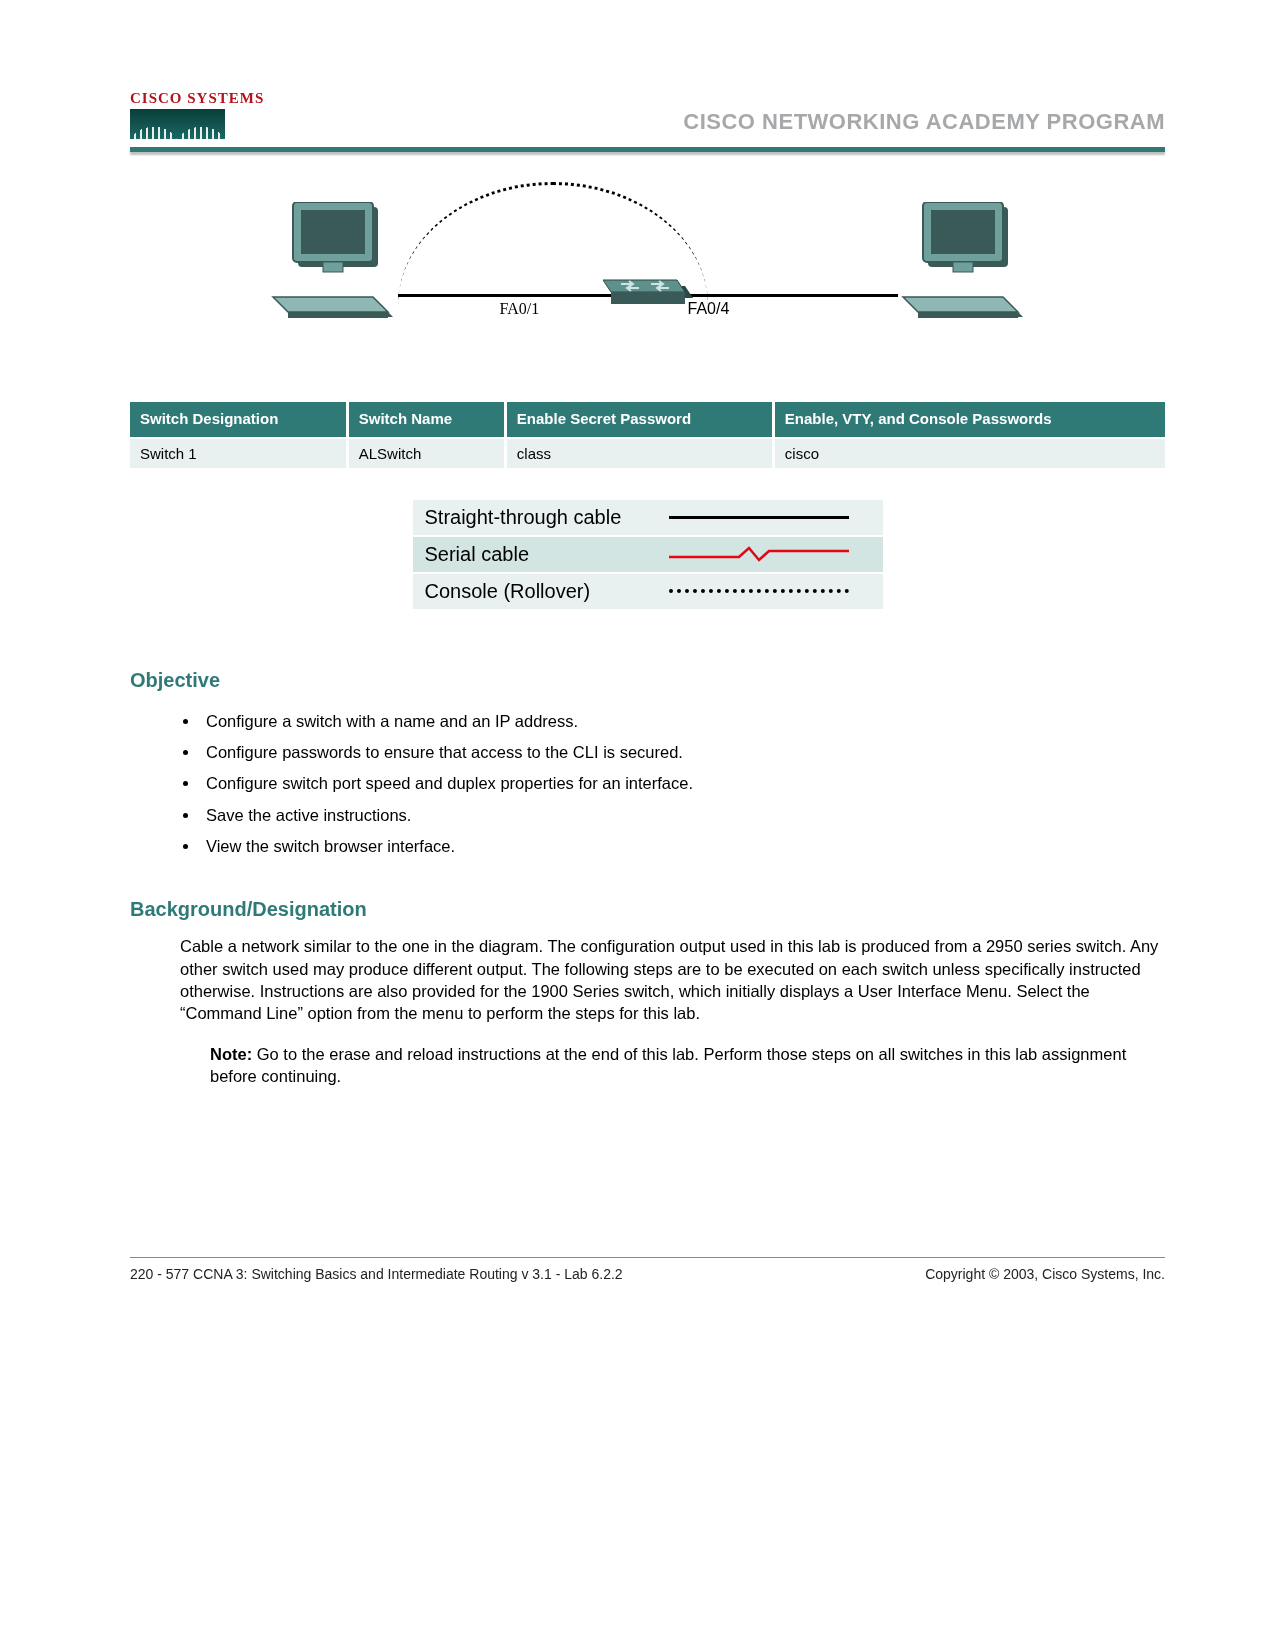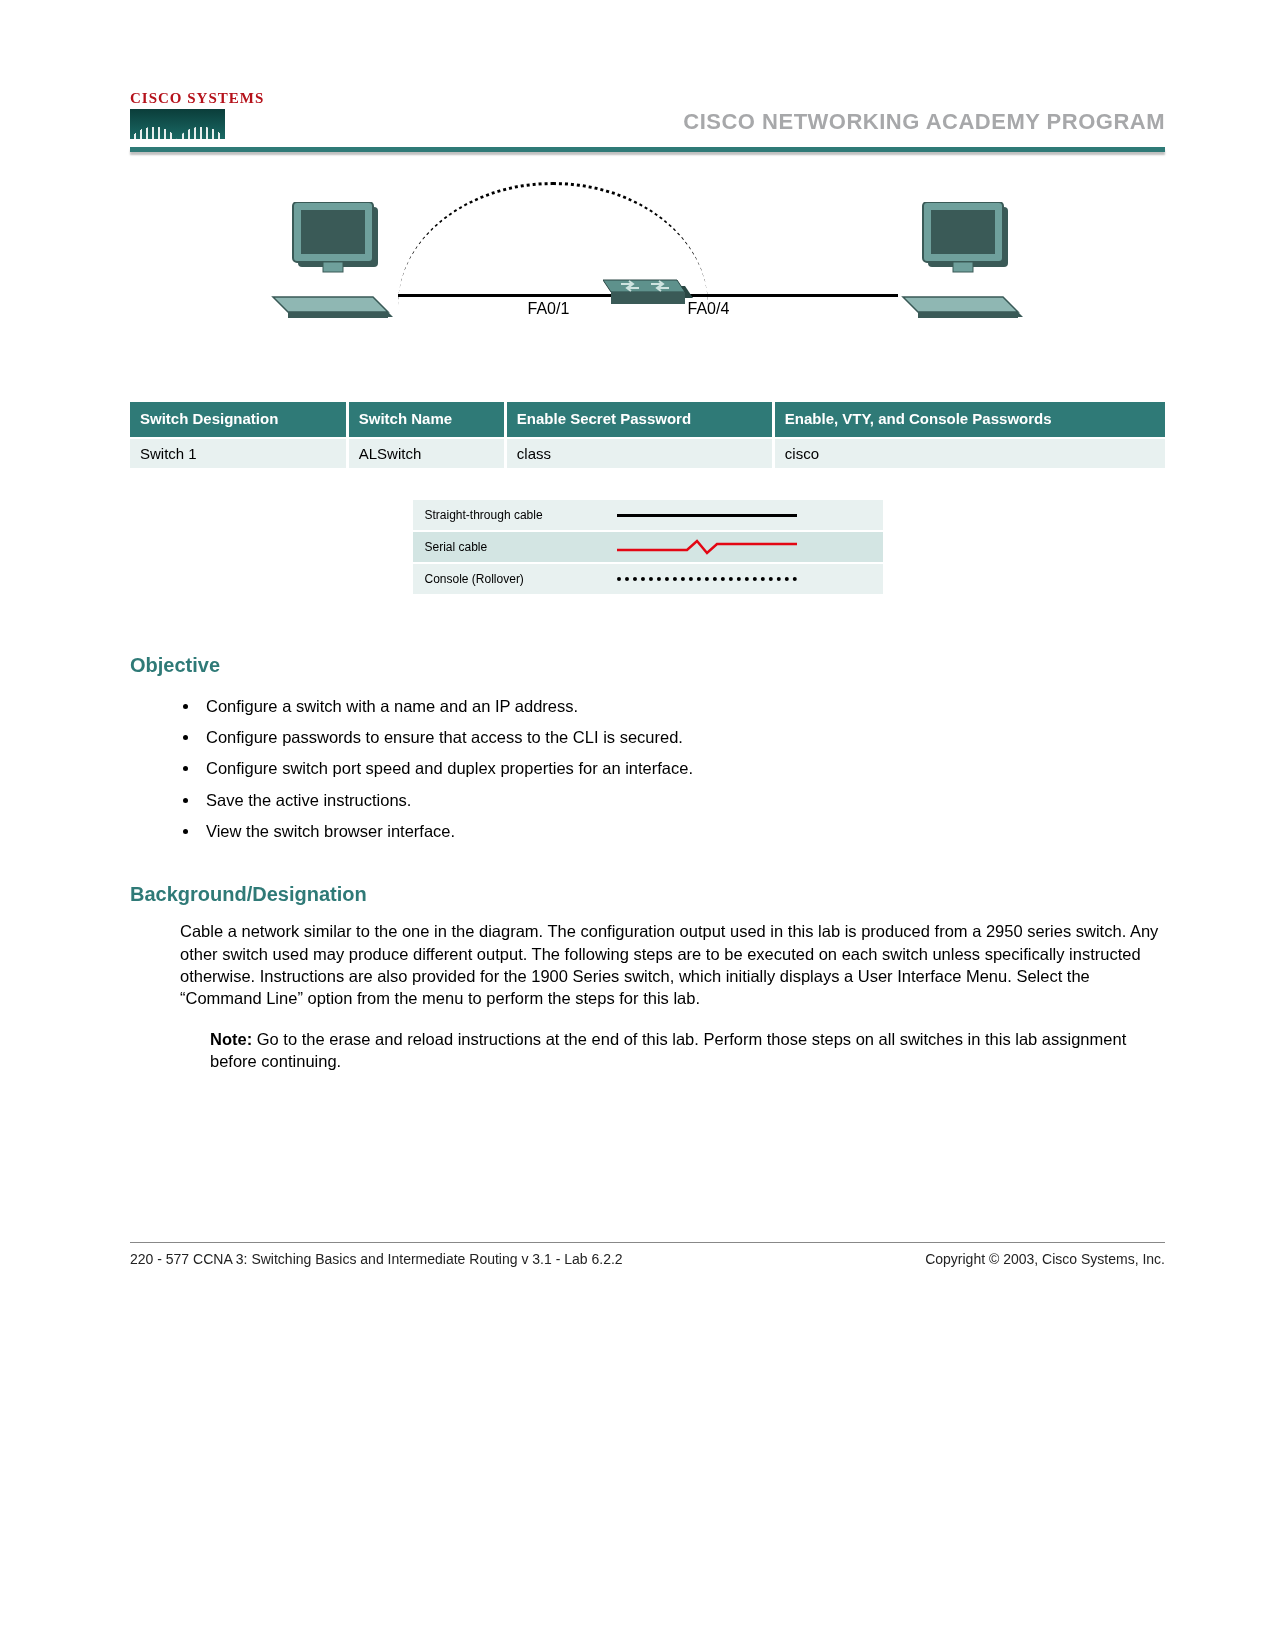--- a/index.html
+++ b/index.html
@@ -113,21 +113,21 @@
     top: 84px;
     transform: translateX(-50%);
     width: 90px;
     height: 36px;
   }
   .port-lbl {
     position: absolute;
     top: 108px;
     font-size: 16px;
   }
-  .port-lbl.l { left: 260px; }
+  .port-lbl.l { left: 232px; font-family: Liberation Serif, serif; }
   .port-lbl.r { left: 420px; }
   table.cfg {
     border-collapse: collapse;
     width: 100%;
     margin-bottom: 30px;
     font-size: 15px;
     border-radius: 26px;
   }
   table.cfg th {
     background: #2f7a77;
@@ -143,21 +143,21 @@
     background: #e8f1f0;
     padding: 6px 10px;
     border-right: 3px solid #fff;
     border-top: 2px solid #fff;
   }
   table.cfg td:last-child { border-right: none; }
   table.legend {
     border-collapse: collapse;
     margin: 0 auto 60px auto;
     width: 470px;
-    font-size: 12px;
+    font-size: 20px;
   }
   table.legend td {
     padding: 6px 12px;
     border-top: 2px solid #fff;
   }
   table.legend tr:nth-child(odd) td { background: #e8f1f0; }
   table.legend tr:nth-child(even) td { background: #d3e5e3; }
   .lsample {
     width: 180px;
     height: 18px;

